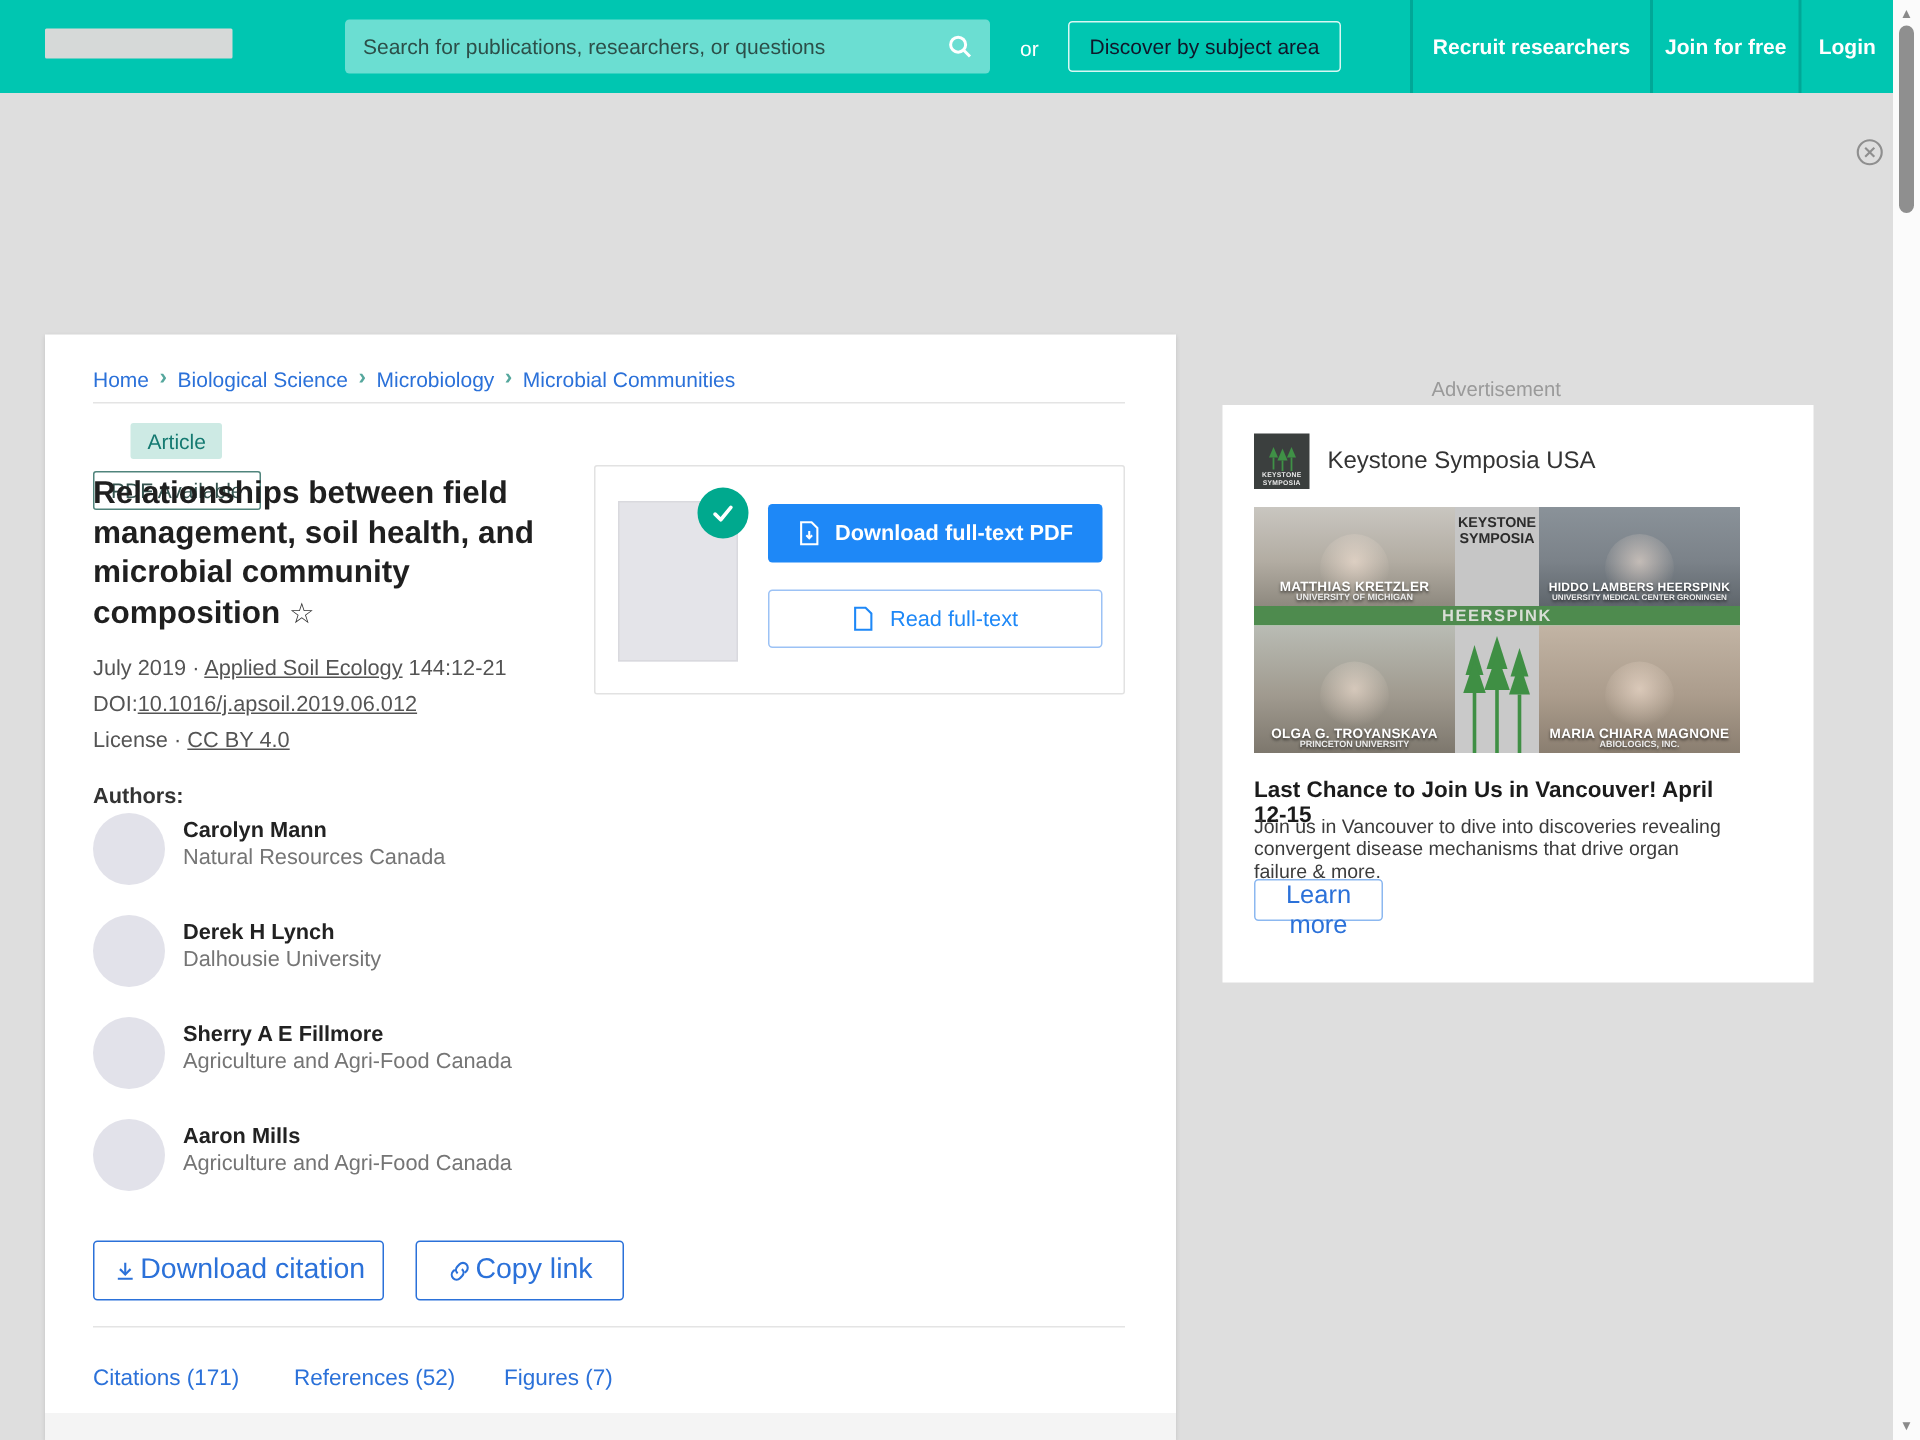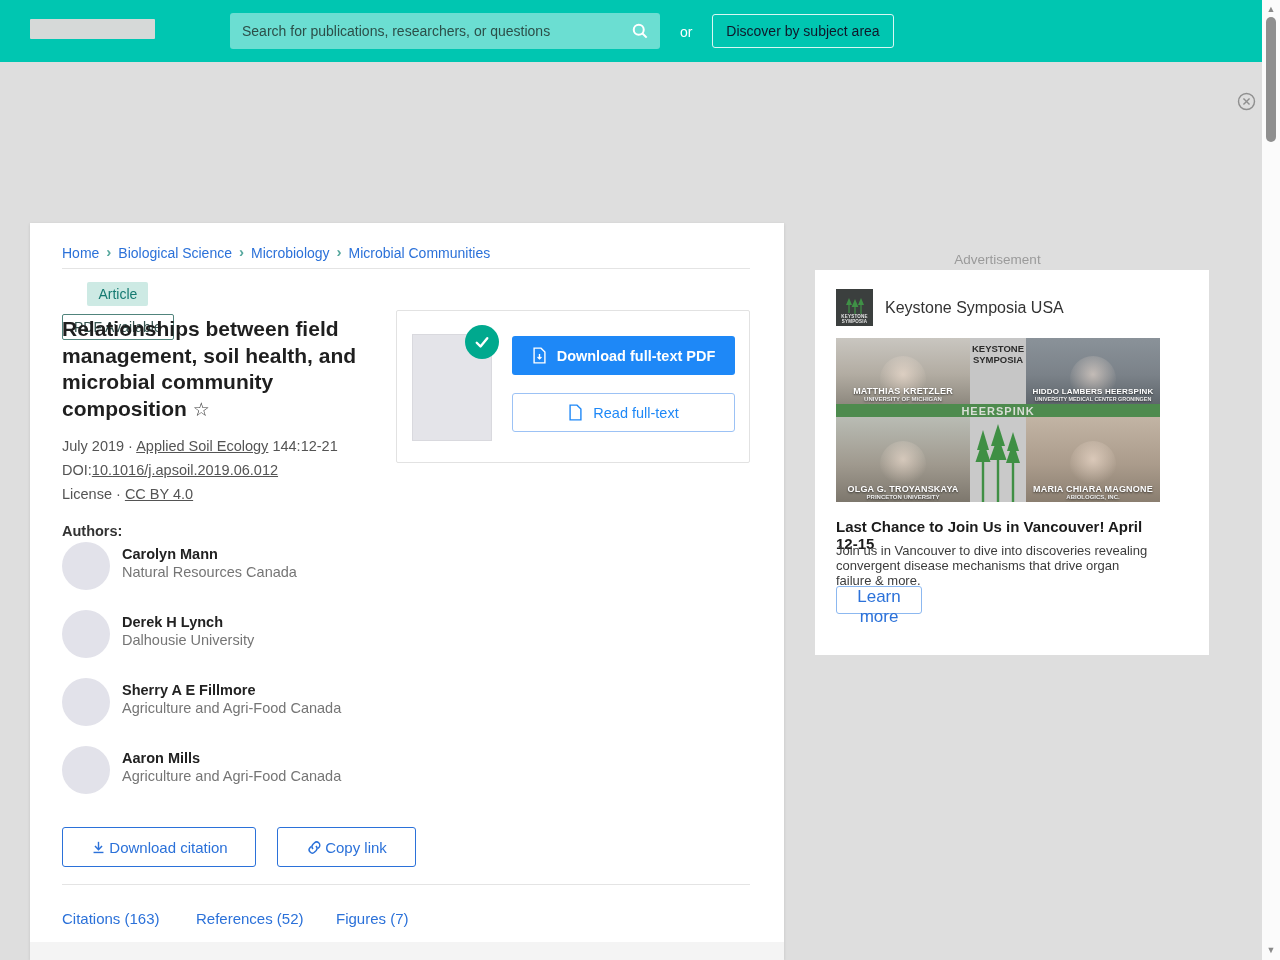--- a/index.html
+++ b/index.html
@@ -50,21 +50,21 @@
   .meta a { color:#545454; text-decoration:underline; cursor:pointer; }
   .authors-label { position:absolute; left:32px; top:288px; font-size:14.5px; font-weight:bold; color:#333;margin-top:12px; }
 
   .author { position:absolute; left:32px; display:flex; gap:12px; }
   .avatar { width:48px; height:48px; border-radius:50%; background:#e2e2ea; flex:0 0 48px; }
   .author-text { padding-top:4px; }
   .author-name { font-size:14.5px; font-weight:bold; color:#222; cursor:pointer; }
   .author-aff { font-size:14.5px; color:#757575; margin-top:2px; }
 
   .action-row { position:absolute; left:32px; top:604px; display:flex; gap:21px; }
-  .btn-outline { display:flex; align-items:center; justify-content:center; gap:2px; height:40px; background:#fff; border:1px solid #2b71d9; border-radius:3px; color:#2b71d9; font-size:15px; font-family:inherit; cursor:pointer; }
+  .btn-outline { display:flex; align-items:center; justify-content:center; gap:2px; height:40px; background:#fff; border:1px solid #2b71d9; border-radius:3px; color:#2b71d9; font-size:19px; font-family:inherit; cursor:pointer; }
   .btn-citation { width:194px; }
   .btn-copy { width:139px; }
 
   .hr2 { position:absolute; left:32px; top:661px; width:688px; height:1px; background:#e4e4e4; }
 
   .tab-row { position:absolute; left:32px; top:687px; display:flex; }
   .tab-link { color:#2b71d9; font-size:15px; cursor:pointer; }
   .tab-link.t1 { width:134px; } .tab-link.t2 { width:140px; }
 
   .card-footer { position:absolute; left:0; top:719px; width:754px; height:18px; background:#f4f4f4; }
@@ -118,20 +118,25 @@
           <circle cx="10.5" cy="10.5" r="6"></circle>
             <line x1="15" y1="15" x2="20" y2="20"></line>
         </svg>
       </span>
     </button>
   </div>
 
   <span class="or-label">or</span>
   <button class="discover-btn">Discover by subject area</button>
 
+  <div class="nav-links">
+    <div class="nav-link l1">Recruit researchers</div>
+    <div class="nav-link l2">Join for free</div>
+    <div class="nav-link l3">Login</div>
+  </div>
 </div>
 
 <div class="scrollbar">
   <div class="sb-arrow sb-up">▲</div>
   <div class="sb-thumb"></div>
   <div class="sb-arrow sb-down">▼</div>
 </div>
 
 <div class="ad-close">
   <svg width="19" height="19" viewBox="0 0 20 20" fill="none" stroke="#8f8f8f" stroke-width="1.5">
@@ -226,21 +231,21 @@
             <path d="M14 10a4.5 4.5 0 0 1 .4 6.3l-2.2 2.2a4.5 4.5 0 0 1-6.4-6.4l1.6-1.6"></path>
           </svg>
         </span>
         <span>Copy link</span>
       </button>
     </div>
 
     <div class="hr2"></div>
 
     <div class="tab-row">
-      <span class="tab-link t1">Citations (163)</span>
+      <span class="tab-link t1">Citations (171)</span>
       <span class="tab-link t2">References (52)</span>
       <span class="tab-link t3">Figures (7)</span>
     </div>
 
     <div class="card-footer"></div>
 
     <div class="dl-box">
       <div class="thumb"></div>
       <div class="check-badge">
         <svg width="18" height="18" viewBox="0 0 24 24" fill="none" stroke="#ffffff" stroke-width="3.2" stroke-linecap="round" stroke-linejoin="round">

